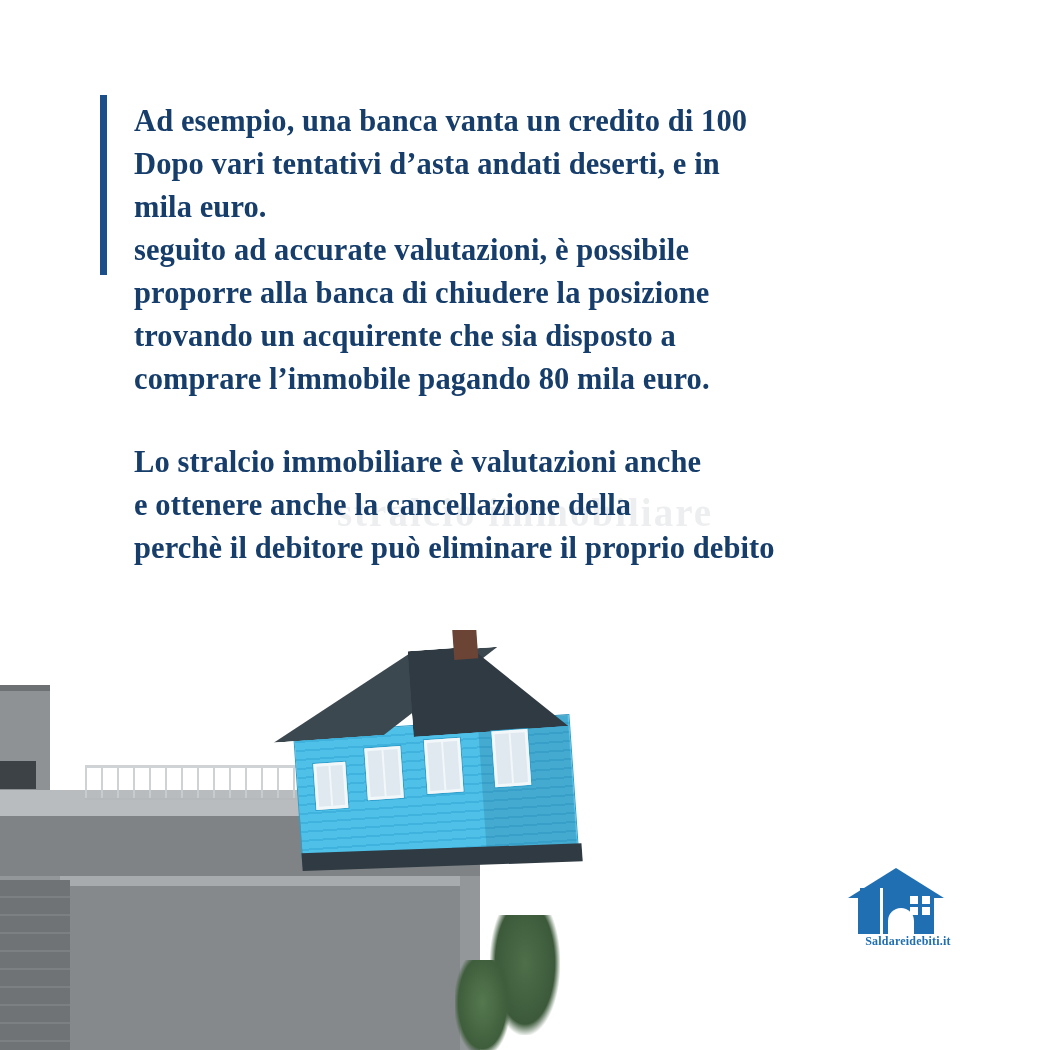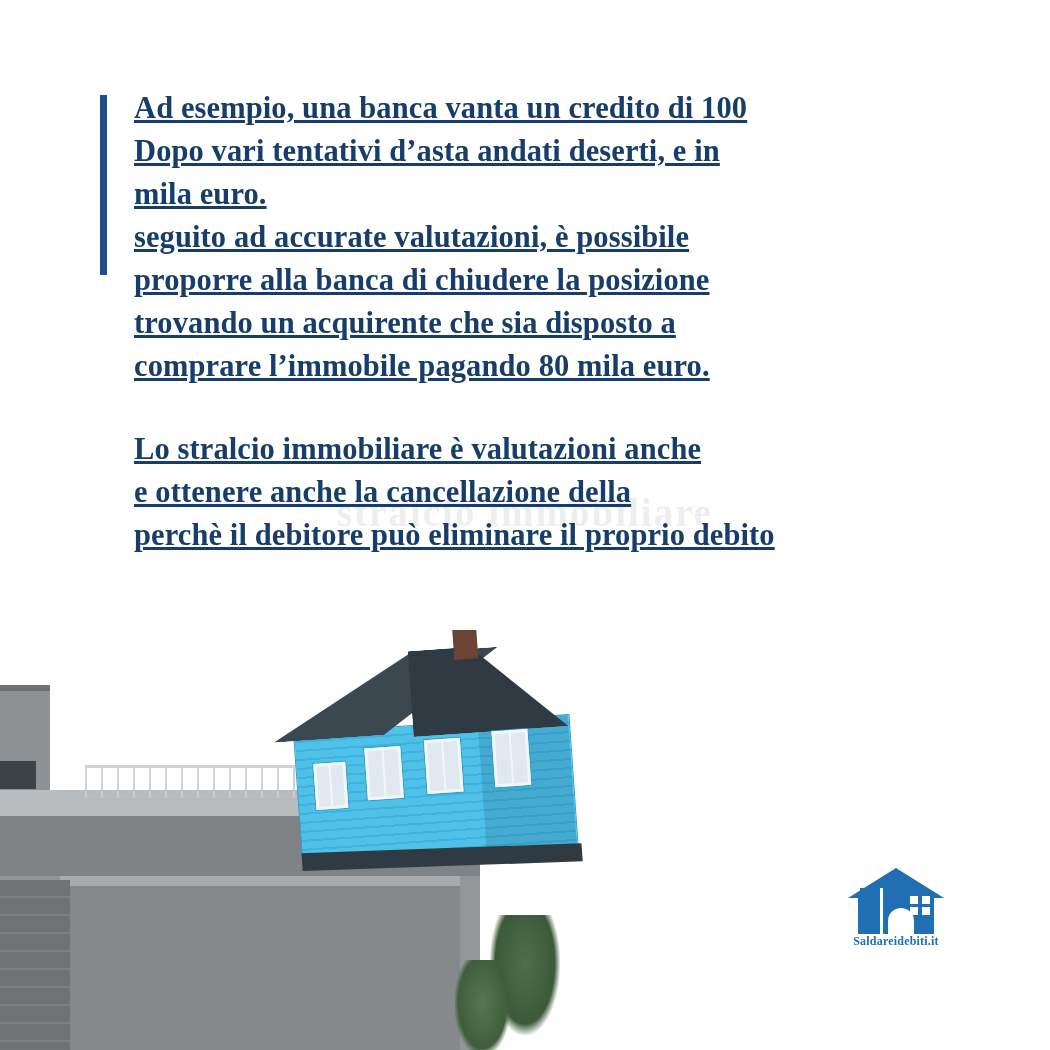--- a/index.html
+++ b/index.html
@@ -237,29 +237,28 @@
     position: absolute;
     left: 100px;
     top: 95px;
     width: 7px;
     height: 180px;
     background: #1b4f8a;
   }
   .text-block {
     position: absolute;
     left: 134px;
-    top: 87px;
+    top: 100px;
     width: 840px;
     color: #173e6b;
     font-family: "Liberation Serif", serif;
     font-weight: 700;
     font-size: 30.5px;
     line-height: 43px;
     letter-spacing: 0.1px;
-    text-decoration: underline;
   }
   .para {
     margin: 0;
   }
   .para + .para {
     margin-top: 0;
   }
   .gap {
     height: 40px;
   }
@@ -320,21 +319,21 @@
     width: 8px;
     height: 8px;
     background: #ffffff;
   }
   .lw1 { left: 62px; top: 28px; }
   .lw2 { left: 74px; top: 28px; }
   .lw3 { left: 62px; top: 39px; }
   .lw4 { left: 74px; top: 39px; }
   .logo-text {
     position: absolute;
-    left: 0;
+    left: 12px;
     top: 72px;
     width: 112px;
     text-align: center;
     font-family: "Liberation Serif", serif;
     font-size: 12px;
     font-weight: 700;
     color: #1f6fb2;
     letter-spacing: 0.2px;
   }
 </style>

